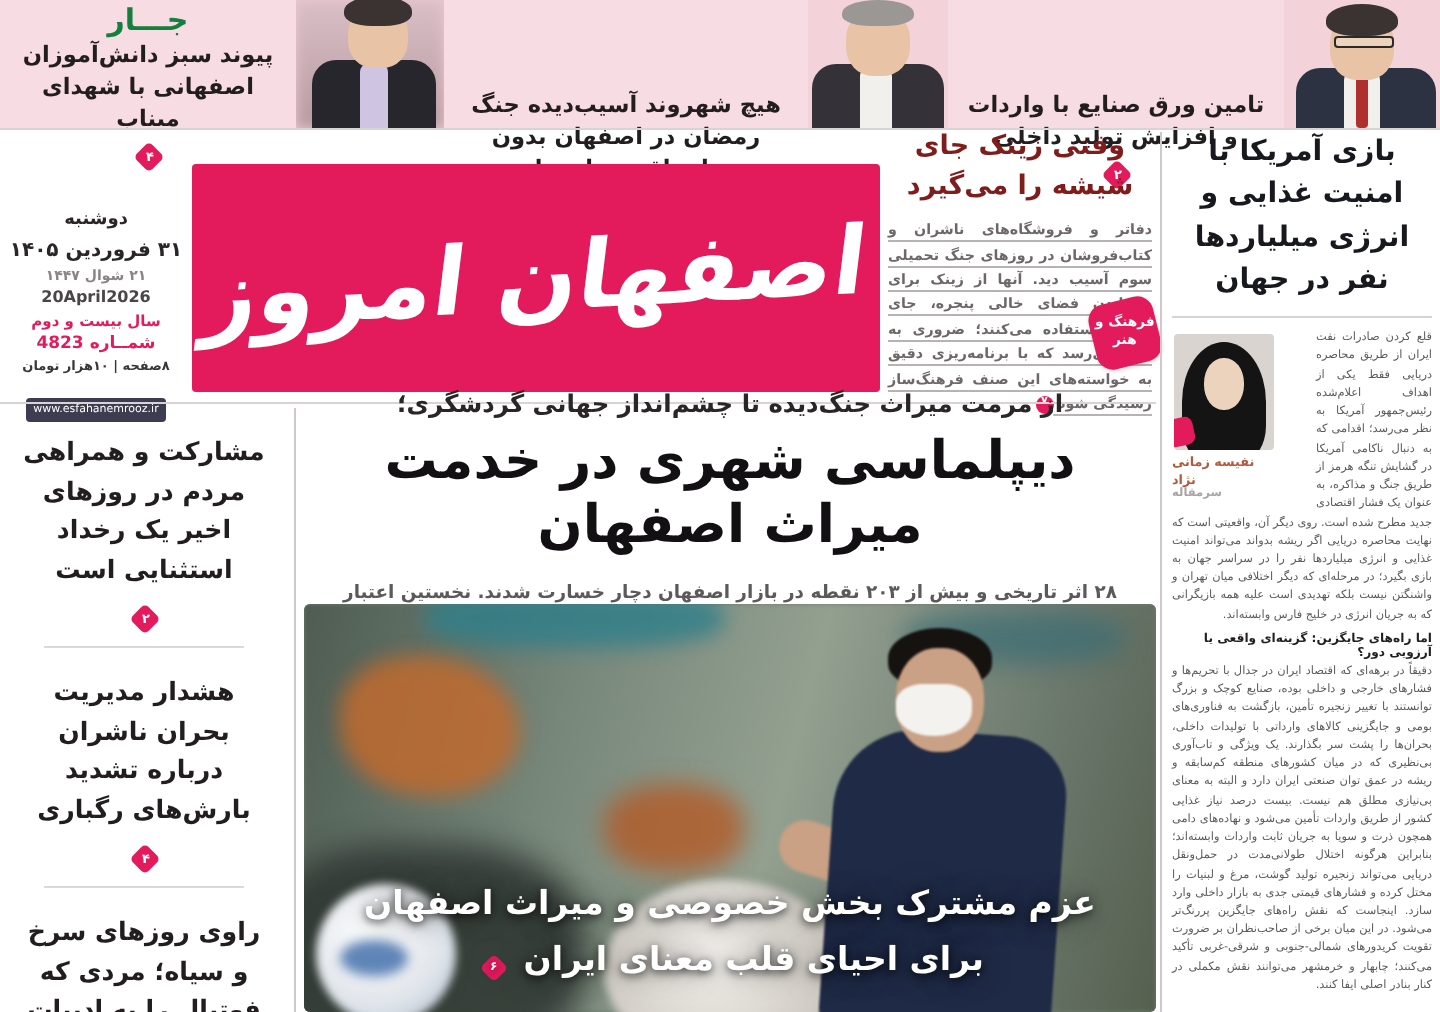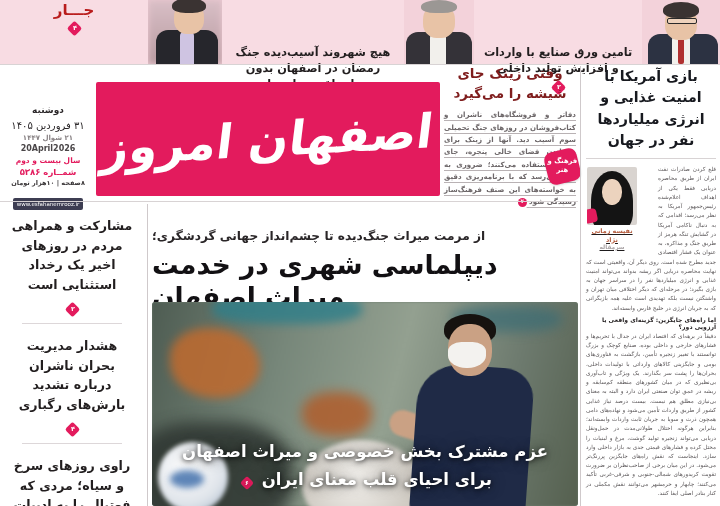--- a/index.html
+++ b/index.html
@@ -10,39 +10,39 @@
   }
   .abs{position:absolute;}
   
   .top-strip{left:0;top:0;width:720px;height:64px;background:#f8dce3;display:flex;flex-direction:row;}
   .strip-photo{position:relative;overflow:hidden;flex:0 0 auto;height:64px;}
   .strip-item{flex:0 0 auto;position:relative;padding:7px 5px 0;box-sizing:border-box;text-align:center;}
   .strip-headline{font-size:11.3px;line-height:1.42;font-weight:bold;color:#221e1f;margin-top:38px;}
   .badge{width:11px;height:11px;background:#e31b5d;transform:rotate(45deg);border-radius:2.5px;
          display:flex;align-items:center;justify-content:center;margin:5px auto 0;}
   .badge>span{transform:rotate(-45deg);color:#fff;font-size:6.5px;font-weight:bold;line-height:1;}
-  .promo{color:#b91c1c;font-weight:bold;font-size:15px;line-height:1;margin-top:-4px;letter-spacing:1px;}
+  .promo{color:#15803d;font-weight:bold;font-size:15px;line-height:1;margin-top:-4px;letter-spacing:1px;}
   
   .head{position:absolute;border-radius:46% 46% 42% 42%;background:#e8c3a6;}
   .hair{position:absolute;border-radius:50% 50% 40% 40%;background:#3a3332;}
   .suit{position:absolute;border-radius:12px 12px 0 0;background:#2c3242;}
   .shirt{position:absolute;background:#f2f0ec;border-radius:4px 4px 0 0;}
   .tie{position:absolute;background:#b03030;border-radius:2px;}
   .glasses{position:absolute;height:4px;border:1px solid #2a2a2a;border-radius:2px;background:rgba(255,255,255,.25);}
   
   .hr{background:#d8d3d4;height:1px;}
   .vr{background:#cfc9cb;width:1px;}
   
   .logo-block{left:96px;top:82px;width:344px;height:114px;background:#e31b5d;border-radius:2px;
               display:flex;align-items:center;justify-content:center;overflow:hidden;}
   .logo-text{color:#fff;font-weight:bold;font-size:47px;transform:rotate(-3deg) skewX(-10deg);
              letter-spacing:-2px;white-space:nowrap;}
   .date-block{left:2px;top:104px;width:92px;text-align:center;line-height:1.5;}
   .d-weekday{font-size:9px;font-weight:bold;color:#2a2628;}
-  .d-fa{font-size:10px;font-weight:normal;color:#2a2628;}
+  .d-fa{font-size:10px;font-weight:bold;color:#2a2628;}
   .d-hijri{font-size:7px;color:#8a8486;font-weight:bold;}
   .d-en{font-size:8px;color:#4a4648;font-weight:bold;direction:ltr;text-align:center;}
   .d-year{font-size:7.5px;color:#e31b5d;font-weight:bold;}
   .d-issue{font-size:8.5px;color:#e31b5d;font-weight:bold;}
   .d-pp{font-size:6.5px;color:#3a3638;font-weight:bold;}
   .d-site{font-size:5.5px;color:#fff;background:#3d3d52;border-radius:2px;padding:1.5px 4px;
           display:inline-block;direction:ltr;margin-top:2px;}
   
   .zinc{left:444px;top:64px;width:132px;text-align:center;}
   .zinc-h{font-size:13.5px;font-weight:bold;line-height:1.45;color:#7f1d1d;}
@@ -51,35 +51,35 @@
   .num-circle{display:inline-flex;width:9px;height:9px;border-radius:50%;background:#e31b5d;color:#fff;
               font-size:5.5px;font-weight:bold;align-items:center;justify-content:center;vertical-align:middle;
               text-decoration:none;}
   .cat-tag{left:546px;top:150px;width:33px;height:33px;background:#e31b5d;border-radius:8px;
            transform:rotate(-14deg);display:flex;align-items:center;justify-content:center;box-shadow:0 1px 2px rgba(0,0,0,.15);}
   .cat-tag>span{transform:rotate(14deg);color:#fff;font-size:6.8px;font-weight:bold;line-height:1.35;text-align:center;}
   
   .edit-col{left:586px;top:66px;width:130px;}
   .edit-h{font-size:14.2px;font-weight:bold;line-height:1.5;text-align:center;color:#17191f;}
   .edit-rule{height:1px;background:#d8d3d4;margin:7px 0 6px;}
-  .author{float:left;width:52px;margin:2px 20px 3px 0;text-align:center;position:relative;text-decoration:underline;}
+  .author{float:left;width:52px;margin:2px 20px 3px 0;text-align:left;position:relative;}
   .author-photo{width:50px;height:58px;background:#d9d4d0;border-radius:2px;position:relative;overflow:hidden;margin:0 auto;}
   .chador{position:absolute;left:4px;top:4px;width:42px;height:60px;border-radius:50% 50% 30% 30%;background:#141414;}
   .a-face{position:absolute;left:15px;top:12px;width:20px;height:26px;border-radius:48%;background:#ecd3be;}
   .a-badge{position:absolute;left:-4px;bottom:2px;width:14px;height:14px;background:#e31b5d;border-radius:4px;transform:rotate(-12deg);}
   .a-name{font-size:6.4px;font-weight:bold;color:#b35a3c;margin-top:2px;line-height:1.3;}
   .a-role{font-size:5.8px;color:#a9a3a5;font-weight:bold;}
   .edit-body{font-size:5.7px;line-height:1.62;color:#5d595b;text-align:justify;}
   .edit-sub{font-size:6.1px;font-weight:bold;color:#221e1f;margin:3px 0 2px;}
   
   .left-col{left:0;top:204px;width:144px;text-align:center;}
   .left-item{padding:12px 10px 8px;font-size:12.6px;font-weight:bold;line-height:1.55;color:#221e1f;}
   .left-sep{width:70%;margin:0 auto;height:1px;background:#ddd7d9;}
   
-  .lead{left:152px;top:221px;width:426px;text-align:left;}
+  .lead{left:152px;top:187px;width:426px;text-align:center;}
   .kicker{font-size:12.2px;font-weight:bold;color:#2a2628;margin-top:8px;}
   .lead-h{font-size:26.5px;font-weight:bold;color:#121013;margin-top:6px;letter-spacing:-.5px;line-height:1.2;}
   .lead-sub{margin:9px auto 0;width:412px;font-size:9.2px;font-weight:bold;color:#5d595b;line-height:1.95;
             text-decoration:underline;text-decoration-color:#aaa3a5;text-underline-offset:3px;}
   
   .photo{left:152px;top:302px;width:426px;height:204px;border-radius:3px;overflow:hidden;background:#6d7c6e;}
   .ph{position:absolute;}
   .ph-bg{inset:0;background:linear-gradient(105deg,#4e5c52 0%,#77877a 30%,#93a090 55%,#6d7a6e 80%,#55604f 100%);filter:blur(1px);}
   .ph-orange1{left:18px;top:26px;width:90px;height:70px;background:#c06a2e;border-radius:40% 55% 45% 50%;filter:blur(5px);opacity:.85;}
   .ph-orange2{left:150px;top:90px;width:70px;height:44px;background:#b35a26;border-radius:45%;filter:blur(6px);opacity:.8;}
@@ -136,39 +136,40 @@
   <div class="strip-photo" style="width:74px;background:#ecc9d2;">
     <div style="position:absolute;left:0;top:0;width:74px;height:64px;background:linear-gradient(180deg,#d9bfc6,#b79aa0);filter:blur(3px);"></div>
     <div class="suit" style="left:8px;top:30px;width:62px;height:34px;background:#26262c;"></div>
     <div class="shirt" style="left:32px;top:32px;width:14px;height:32px;background:#cfc4e2;"></div>
     <div class="head" style="left:26px;top:2px;width:30px;height:32px;"></div>
     <div class="hair" style="left:24px;top:-2px;width:34px;height:15px;"></div>
   </div>
 
   <div class="strip-item" style="flex:1;">
     <div class="promo">جـــار</div>
+    <div class="strip-headline" style="margin-top:2px;">پیوند سبز دانش‌آموزان اصفهانی با شهدای میناب</div>
     <div class="badge">
         <span>۴</span>
       </div>
   </div>
 </div>
 
 <div class="abs hr" style="left:0;top:64px;width:720px;"></div>
 
 <div class="abs logo-block">
   <div class="logo-text">اصفهان امروز</div>
 </div>
 
 <div class="abs date-block">
   <div class="d-weekday">دوشنبه</div>
   <div class="d-fa">۳۱ فروردین ۱۴۰۵</div>
   <div class="d-hijri">۲۱ شوال ۱۴۴۷</div>
   <div class="d-en">20April2026</div>
   <div class="d-year">سال بیست و دوم</div>
-  <div class="d-issue">شمــاره ۵۳۸۶</div>
+  <div class="d-issue">شمــاره 4823</div>
   <div class="d-pp">۸صفحه | ۱۰هزار تومان</div>
   <div class="d-site">www.esfahanemrooz.ir</div>
 </div>
 
 <div class="abs zinc">
   <div class="zinc-h">وقتی زینک جای شیشه را می‌گیرد</div>
   <div class="zinc-b"><span>دفاتر و فروشگاه‌های ناشران و کتاب‌فروشان در روزهای جنگ تحمیلی سوم آسیب دید. آنها از زینک برای پوشاندن فضای خالی پنجره، جای شیشه استفاده می‌کنند؛ ضروری به نظر می‌رسد که با برنامه‌ریزی دقیق به خواسته‌های این صنف فرهنگ‌ساز رسیدگی شود</span>
     <span class="num-circle">
         <span>۷</span>
       </span>

